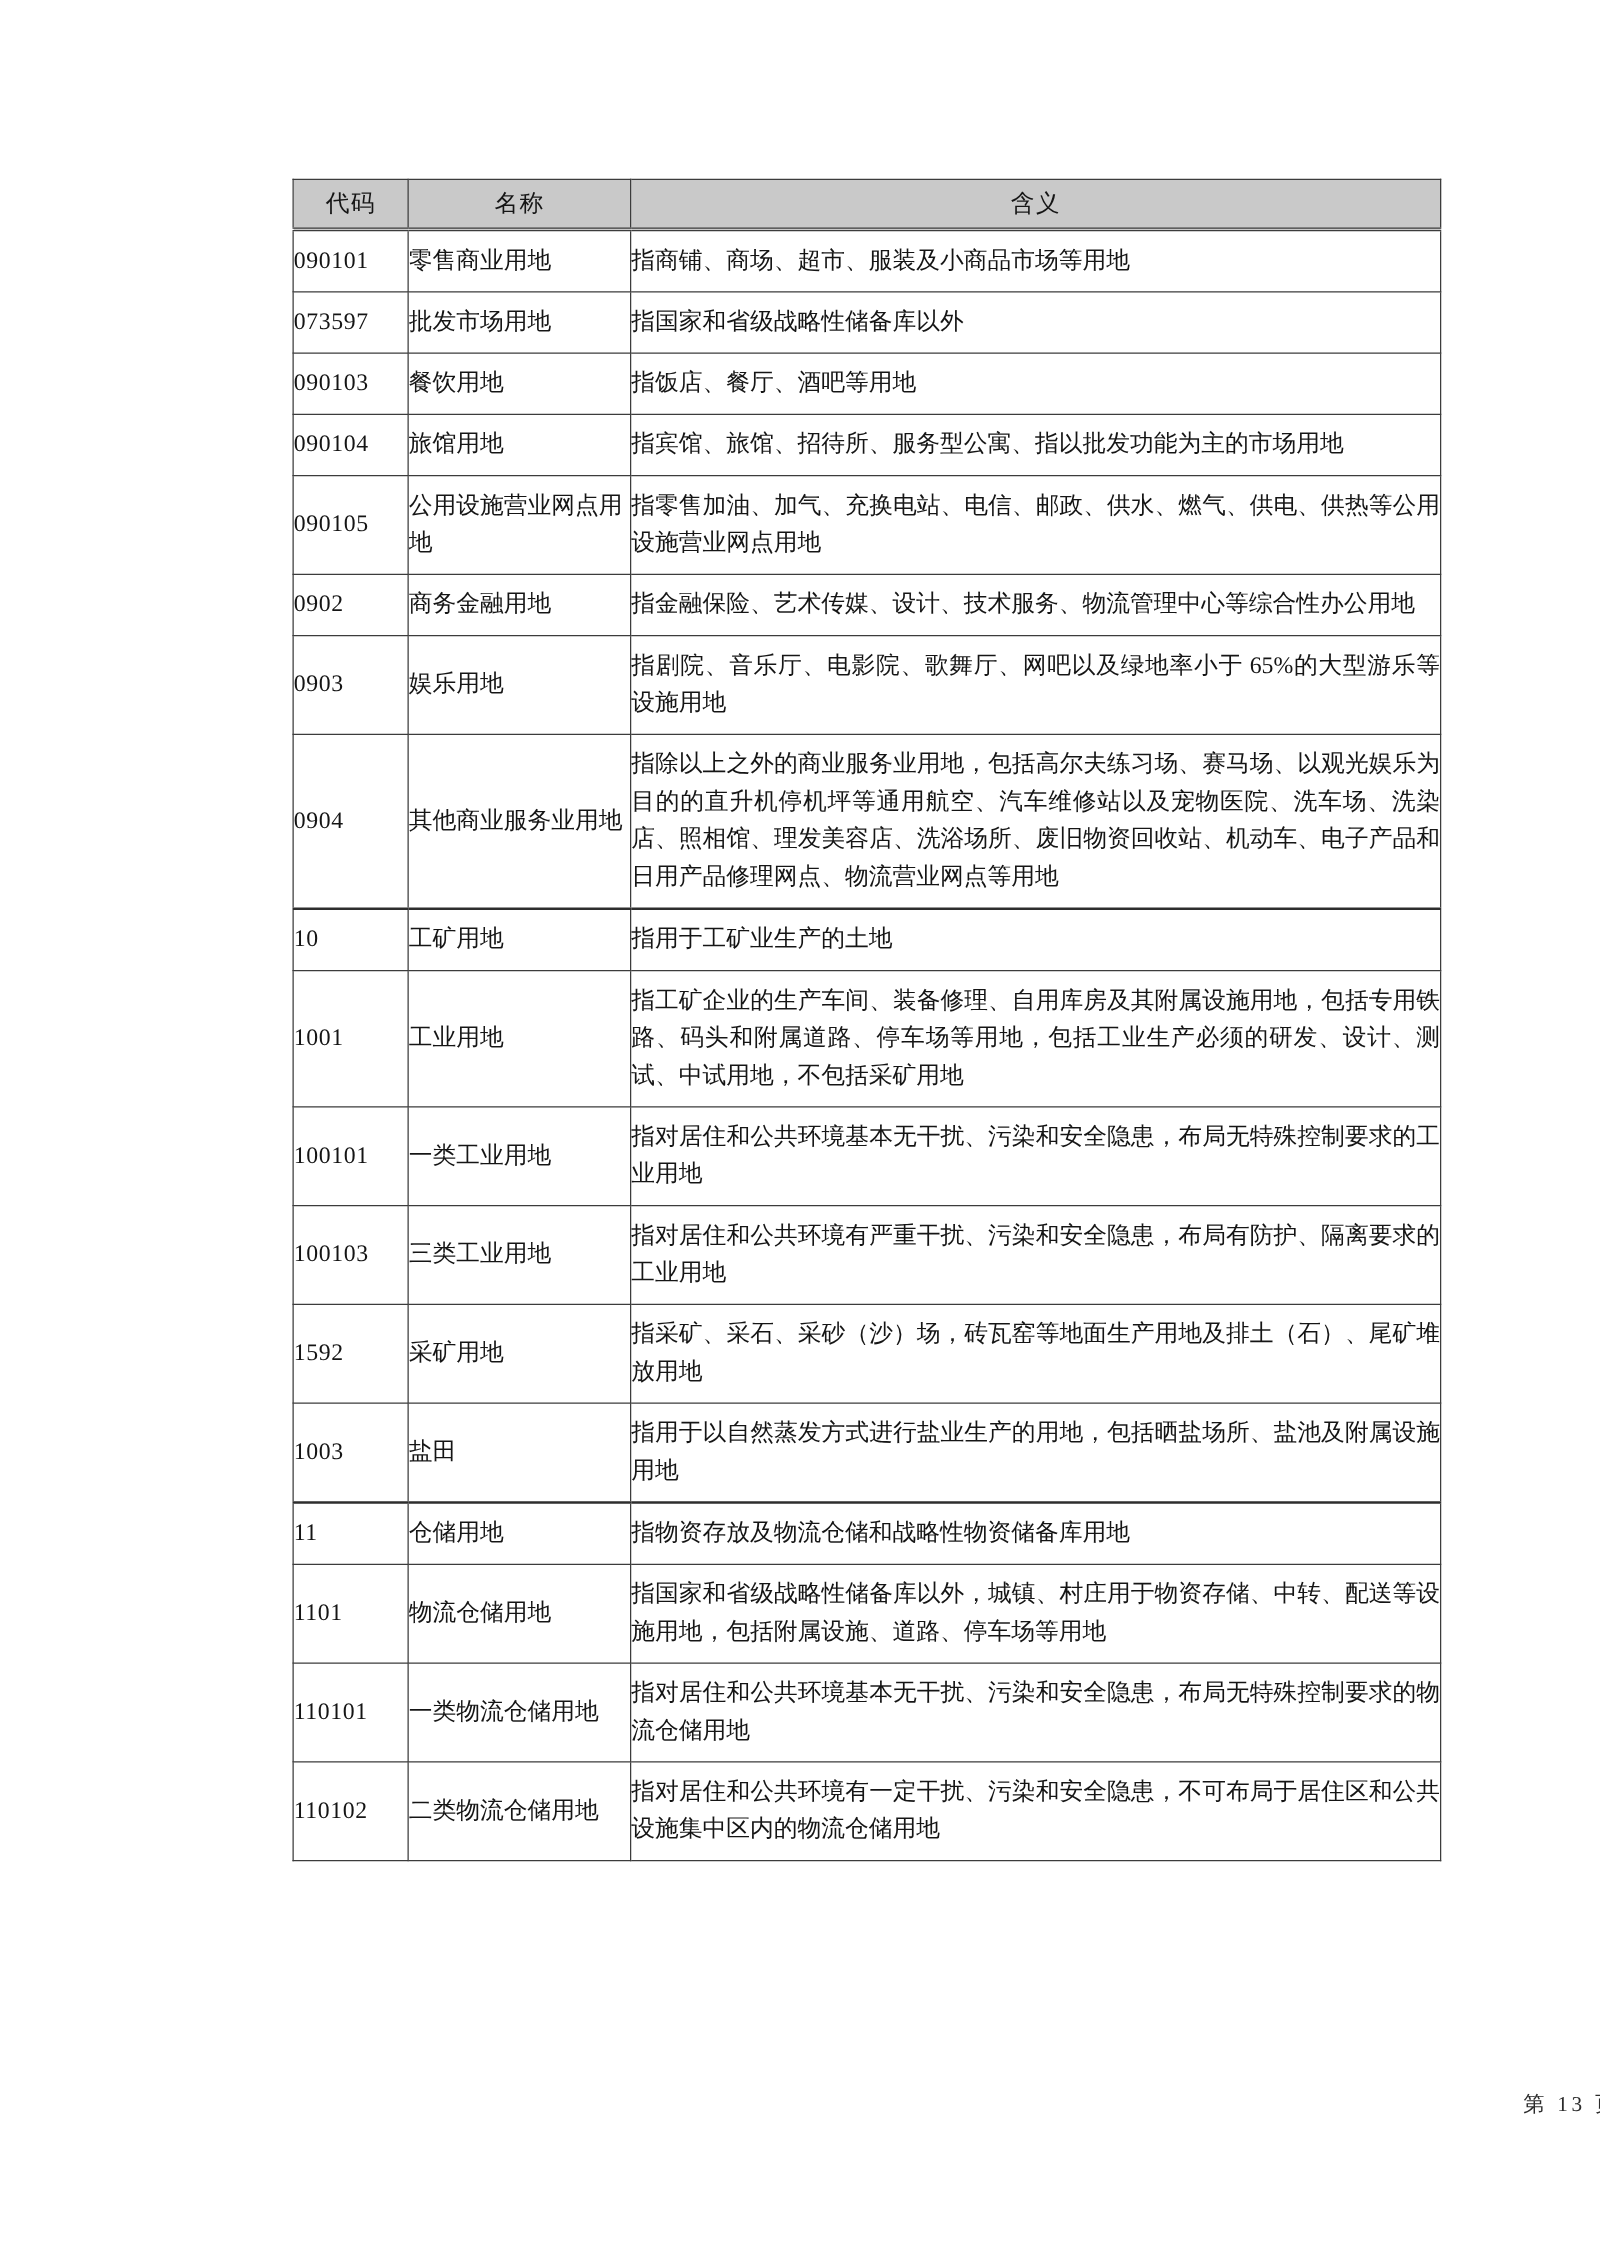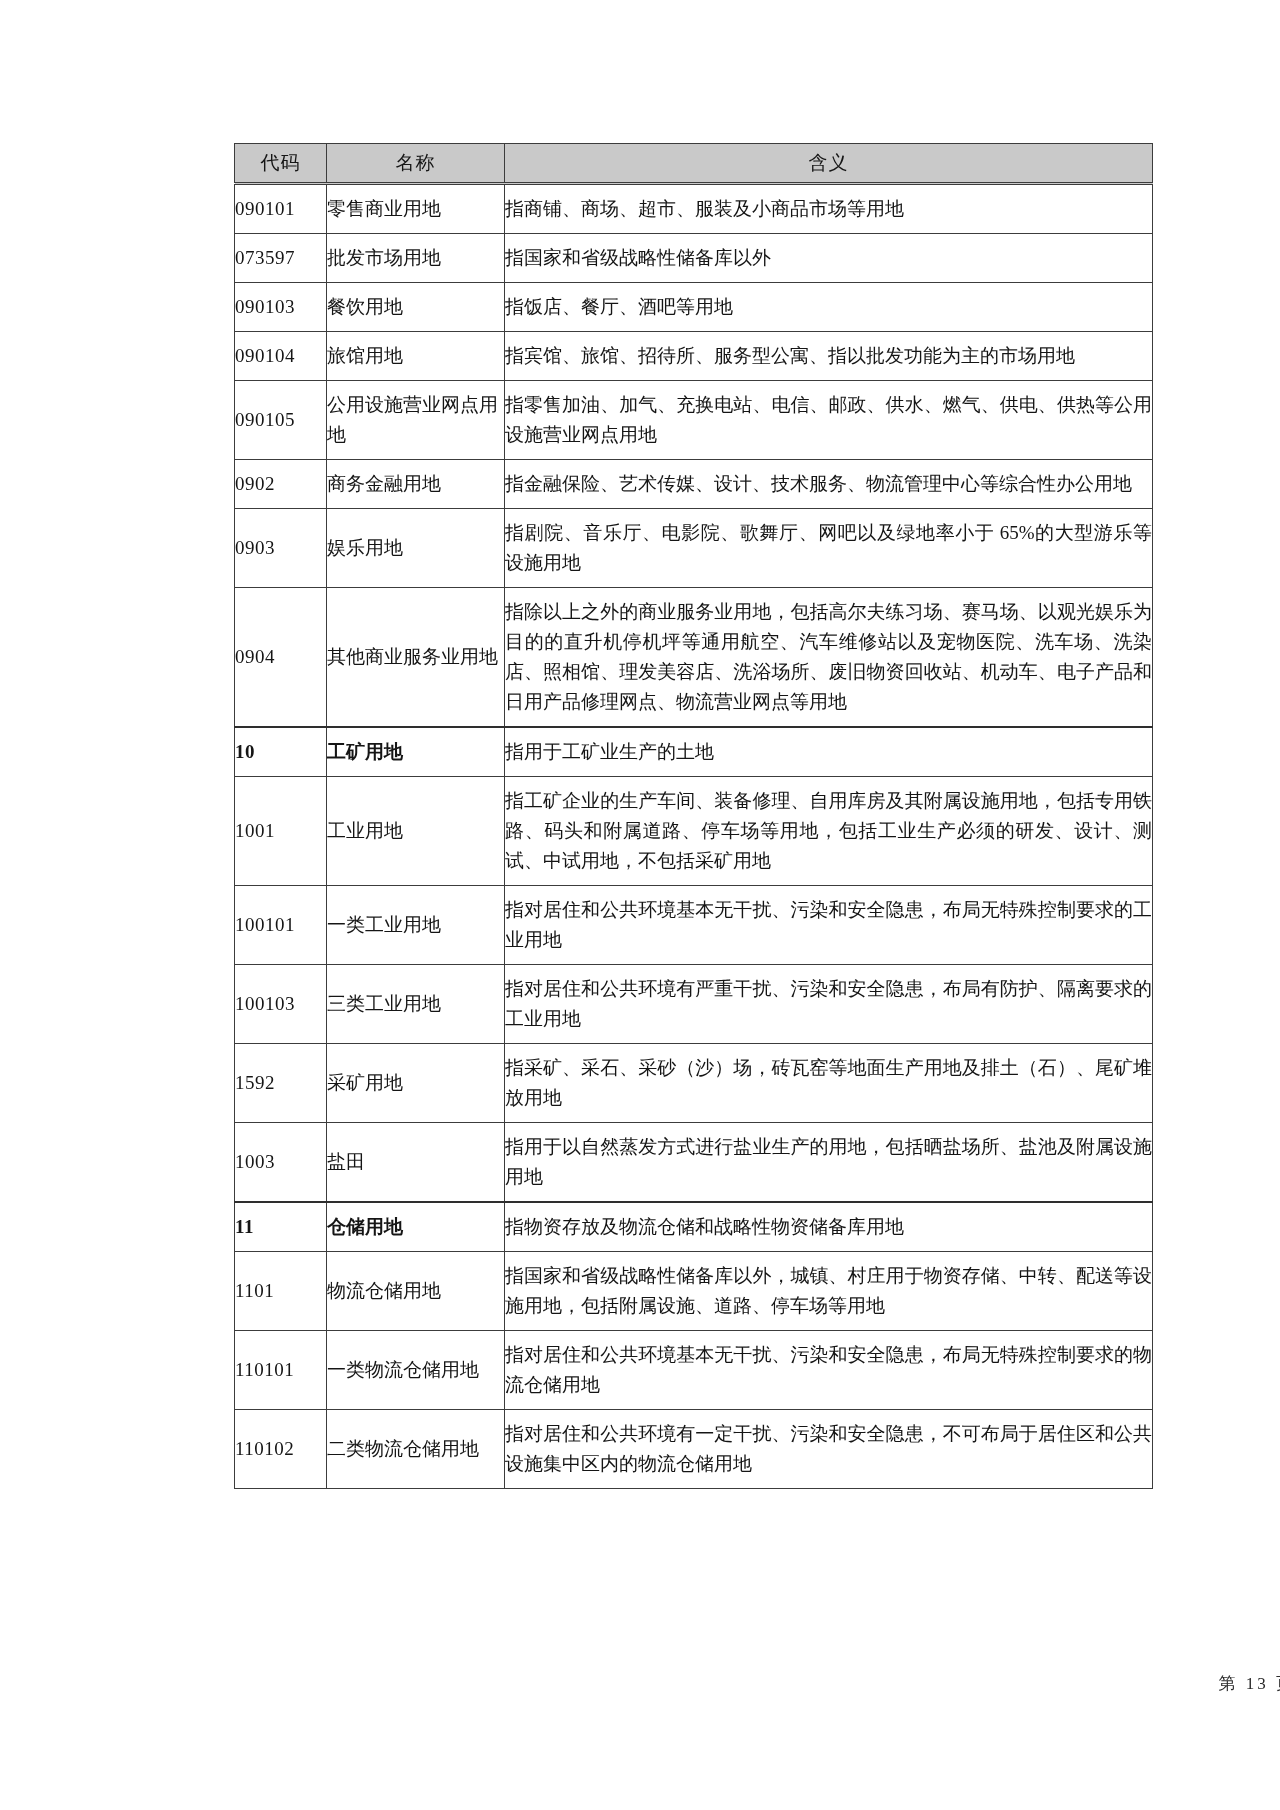--- a/index.html
+++ b/index.html
@@ -53,21 +53,21 @@
     letter-spacing: 0.5px;
     white-space: nowrap;
   }
   td.name { padding-right: 8px; }
   td.meaning {
     text-align: justify;
     text-justify: inter-ideograph;
   }
   tr.row-tall td { padding-top: 18px; padding-bottom: 18px; }
   tr.section td { border-top: 2px solid #2e2e2e; padding-top: 5px; padding-bottom: 5px; }
-  tr.section td.code, tr.section td.name { font-weight: bold; }
+  tr.section td.code, tr.section td.name { font-weight: normal; }
 
   .page-footer {
     position: absolute;
     left: 16px;
     top: 1672px;
     width: 100%;
     text-align: right;
     font-size: 17px;
     color: #2b2b2b;
     letter-spacing: 3px;

